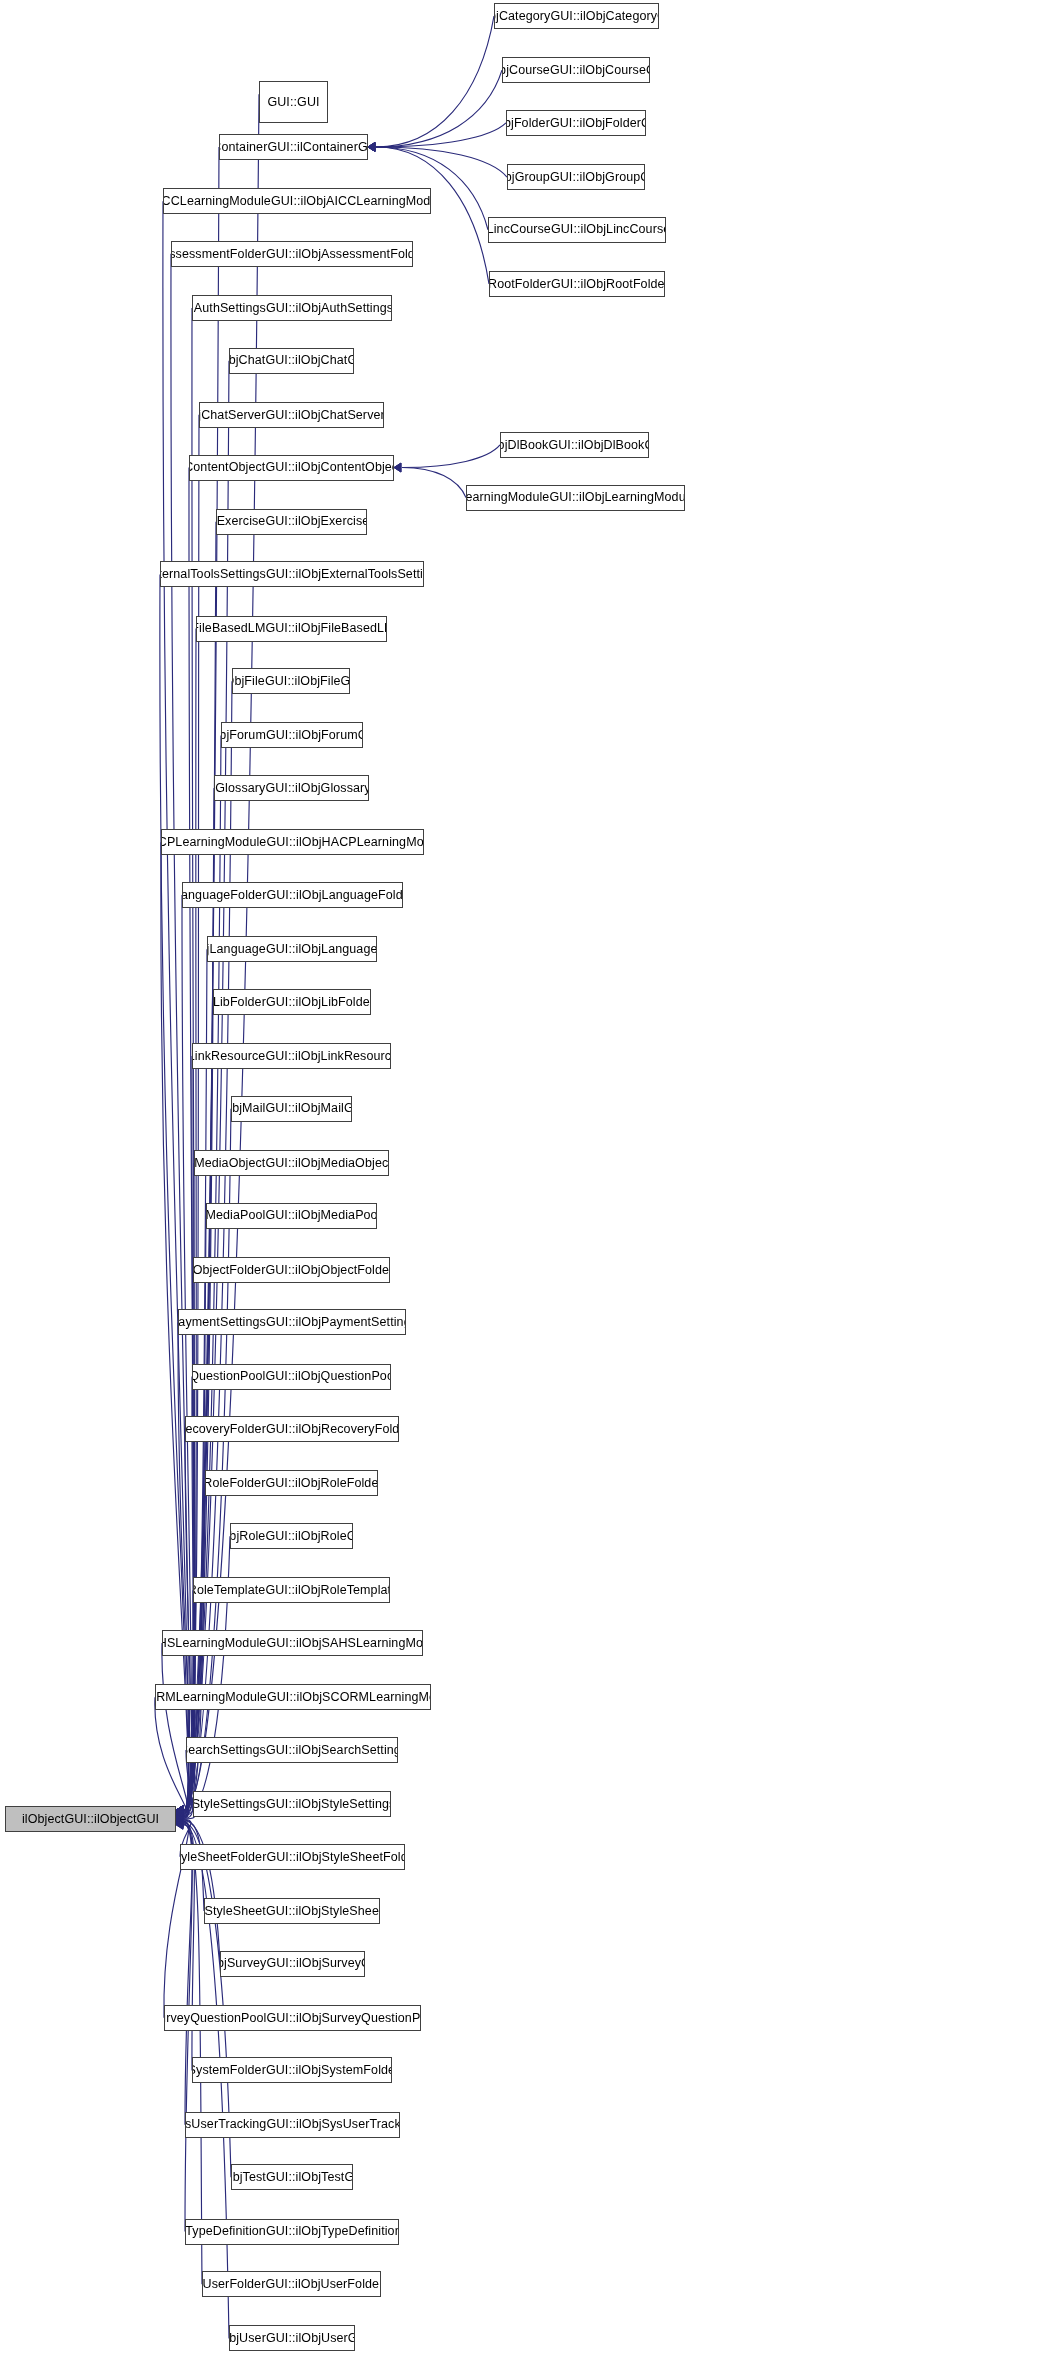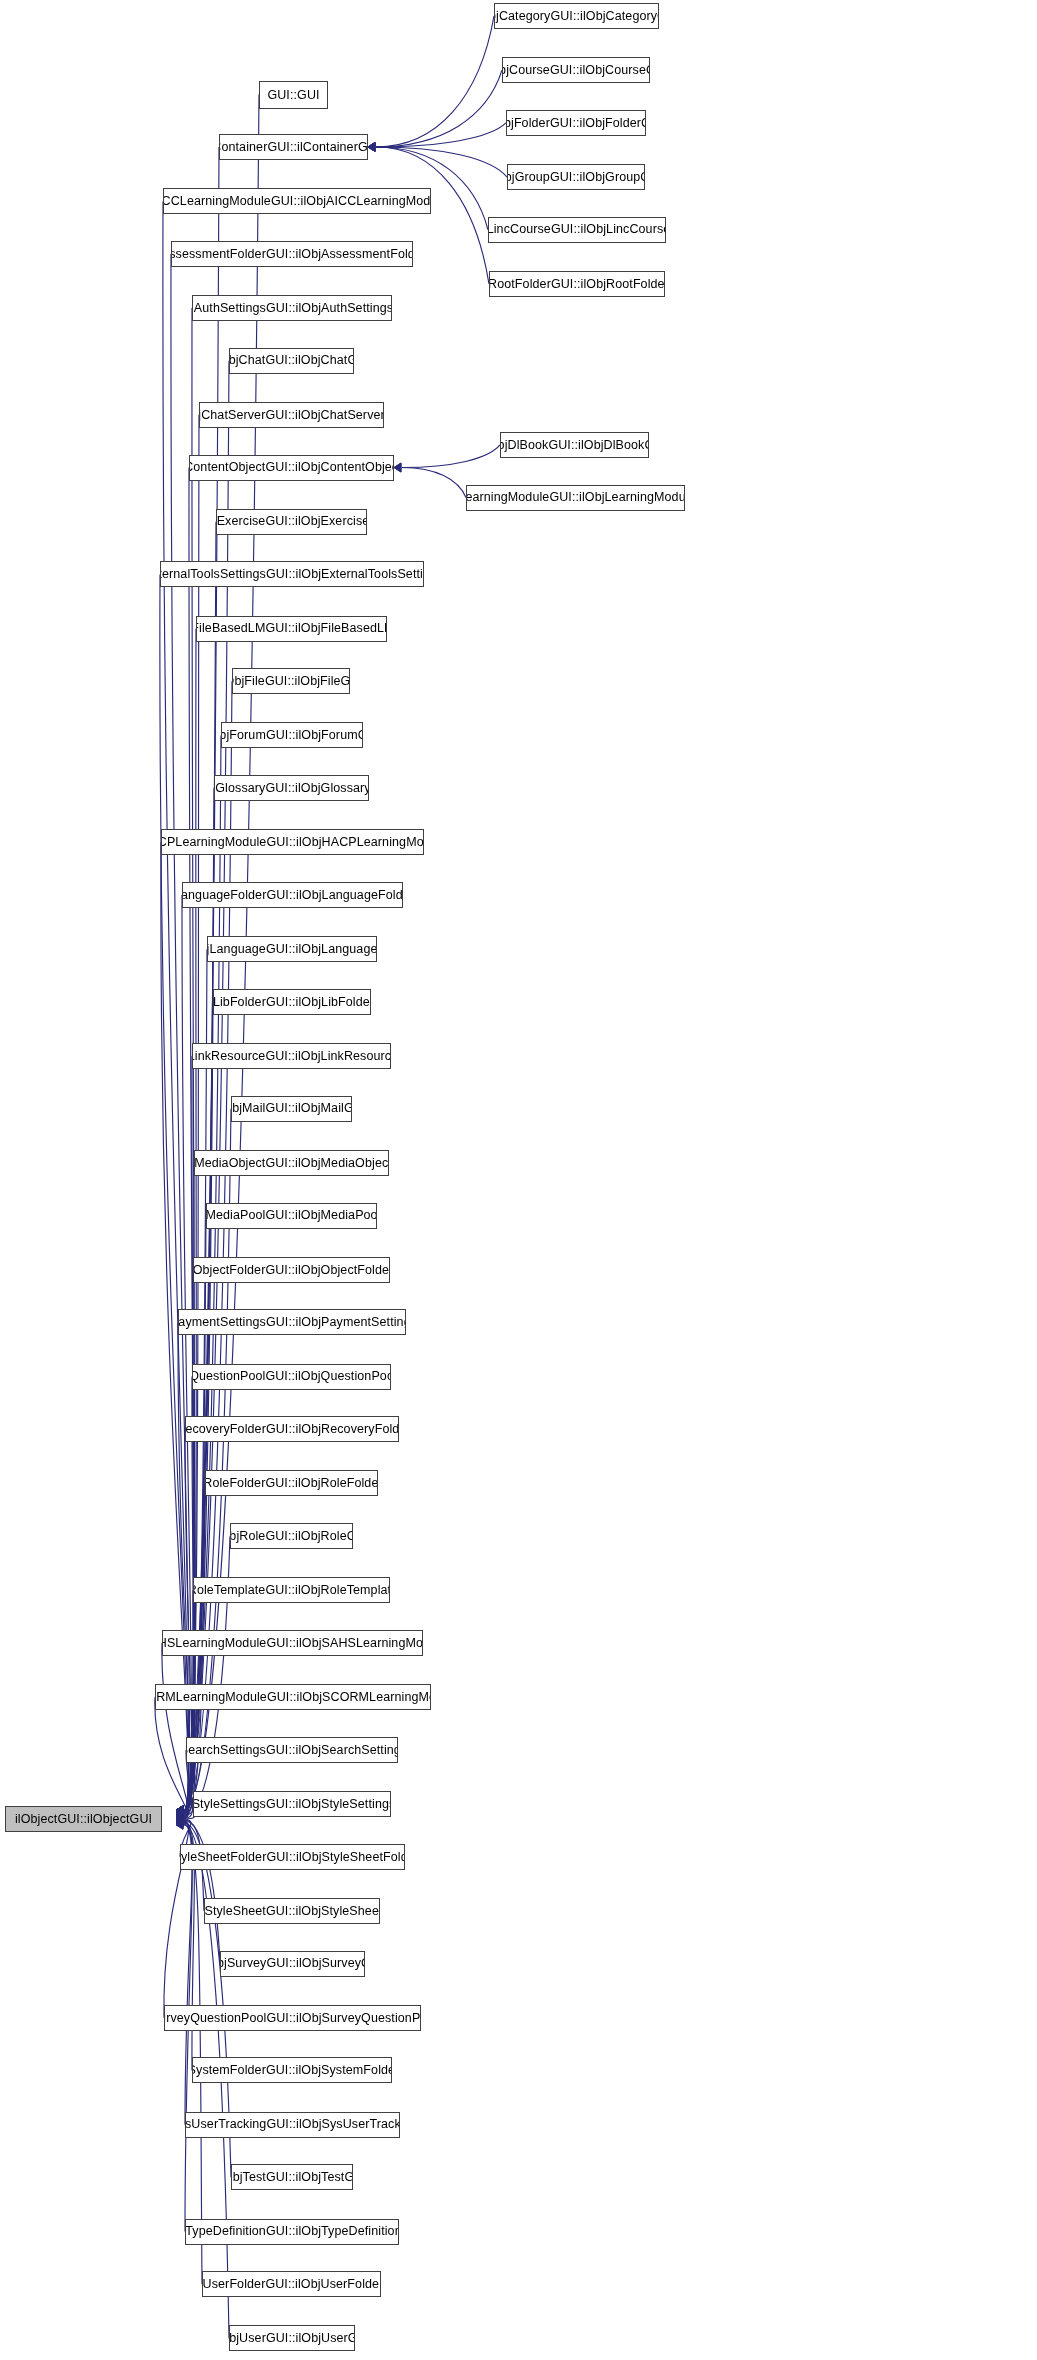--- a/index.html
+++ b/index.html
@@ -114,24 +114,24 @@
       <path d="M 376 146.95408163265304 C 434.24 146.95408163265304, 474.56 178.41071428571428, 488 229.73469387755102" fill="none" stroke="#2a2a7a" stroke-width="1.15"></path>
       <path d="M 368 146.95408163265304 L 375 142.45408163265304 L 375 151.45408163265304 Z" fill="#2a2a7a" stroke="#2a2a7a" stroke-width="1"></path>
       <path d="M 376 146.95408163265304 C 434.76 146.95408163265304, 475.44 199.00051020408165, 489 283.9183673469388" fill="none" stroke="#2a2a7a" stroke-width="1.15"></path>
       <path d="M 368 146.95408163265304 L 375 142.45408163265304 L 375 151.45408163265304 Z" fill="#2a2a7a" stroke="#2a2a7a" stroke-width="1"></path>
       <path d="M 402 467.5408163265306 C 452.96 467.5408163265306, 488.24 458.96173469387753, 500 444.9642857142857" fill="none" stroke="#2a2a7a" stroke-width="1.15"></path>
       <path d="M 394 467.5408163265306 L 401 463.0408163265306 L 401 472.0408163265306 Z" fill="#2a2a7a" stroke="#2a2a7a" stroke-width="1"></path>
       <path d="M 402 467.5408163265306 C 435.28 467.5408163265306, 458.32 478.9795918367347, 466 497.6428571428571" fill="none" stroke="#2a2a7a" stroke-width="1.15"></path>
       <path d="M 394 467.5408163265306 L 401 463.0408163265306 L 401 472.0408163265306 Z" fill="#2a2a7a" stroke="#2a2a7a" stroke-width="1"></path>
     </svg>
   <div id="nodelayer">
-      <div class="node root" style="left: 5px; top: 1806.12px; width: 157px; height: 26px; justify-content: center;">
+      <div class="node root" style="left: 5px; top: 1806.12px; width: 171px; height: 26px; justify-content: center;">
         <span class="lbl">ilObjectGUI::ilObjectGUI</span>
       </div>
-      <div class="node" style="left: 259px; top: 81.2755px; width: 69px; height: 28px;">
+      <div class="node" style="left: 259px; top: 81.2755px; width: 69px; height: 42px;">
         <span class="lbl">GUI::GUI</span>
       </div>
       <div class="node" style="left: 219px; top: 133.954px; width: 149px; height: 26px;">
         <span class="lbl">ilContainerGUI::ilContainerGUI</span>
       </div>
       <div class="node" style="left: 163px; top: 188.138px; width: 268px; height: 26px;">
         <span class="lbl">ilObjAICCLearningModuleGUI::ilObjAICCLearningModuleGUI</span>
       </div>
       <div class="node" style="left: 171px; top: 240.816px; width: 242px; height: 26px;">
         <span class="lbl">ilObjAssessmentFolderGUI::ilObjAssessmentFolderGUI</span>

